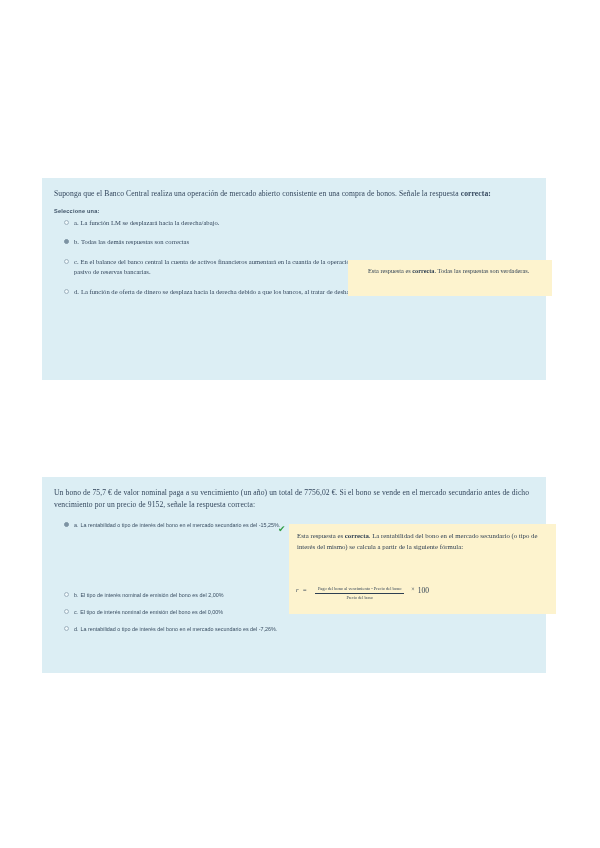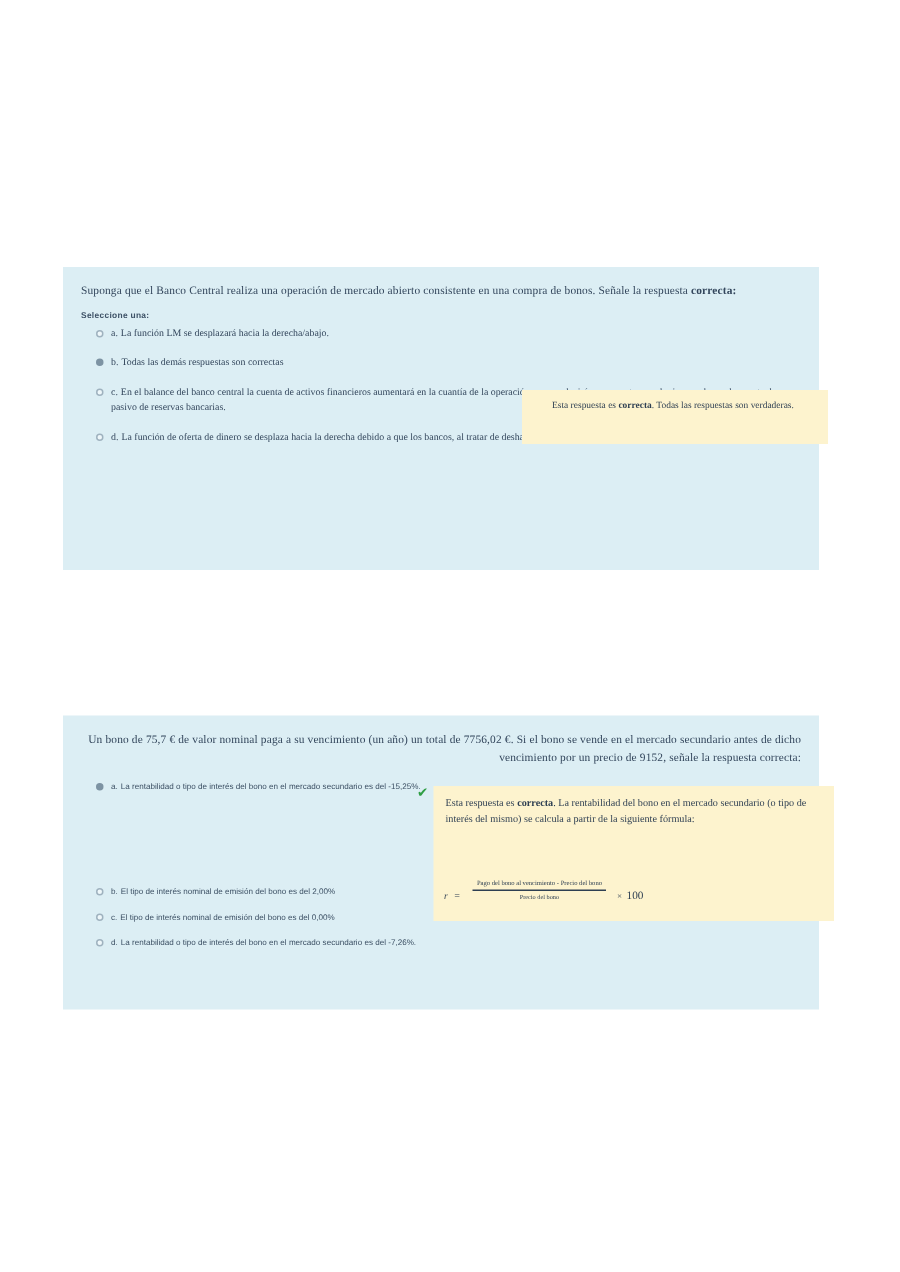--- a/index.html
+++ b/index.html
@@ -26,21 +26,21 @@
   
   .qblock {
     position: absolute;
     left: 42px;
     width: 504px;
     background: #dceef4;
     box-sizing: border-box;
     padding: 10px 12px 12px 12px;
   }
   #question-1 { top: 178px; height: 202px; }
-  #question-2 { top: 477px; height: 196px; text-align: right; }
+  #question-2 { top: 477px; height: 196px; }
 
   .stem {
     font-size: 7.6px;
     line-height: 1.55;
     color: #33465c;
     letter-spacing: 0.1px;
     margin: 0 0 2px 0;
     font-family: "Liberation Serif", serif;
   }
   .stem b { font-weight: bold; }
@@ -142,21 +142,21 @@
   }
   #check-1 { left: 352px; top: 263px; }
   #check-2 { left: 278px; top: 525px; }
 
   
   .formula {
     position: absolute;
     left: 296px;
     top: 586px;
     display: flex;
-    align-items: flex-end;
+    align-items: flex-start;
     font-family: "Liberation Serif", serif;
     color: #2e3f52;
   }
   .formula .lhs {
     font-size: 6.5px;
     font-style: italic;
     margin-right: 4px;
   }
   .frac {
     display: inline-flex;

